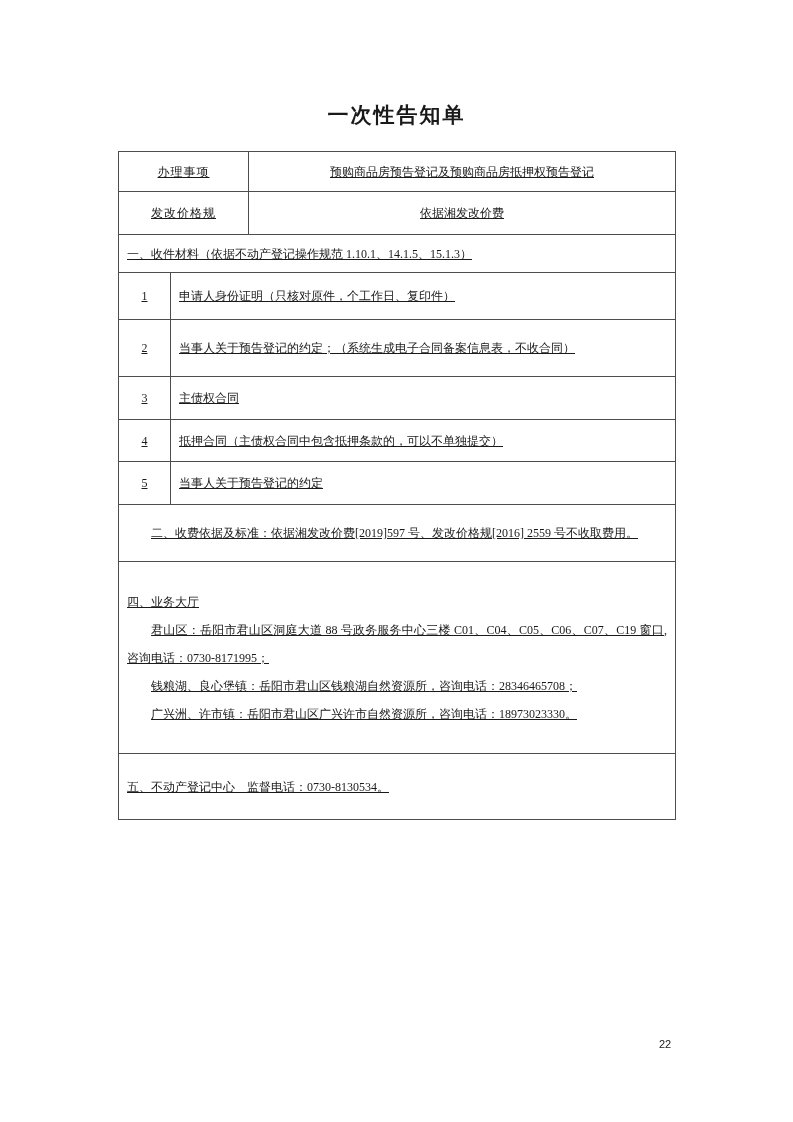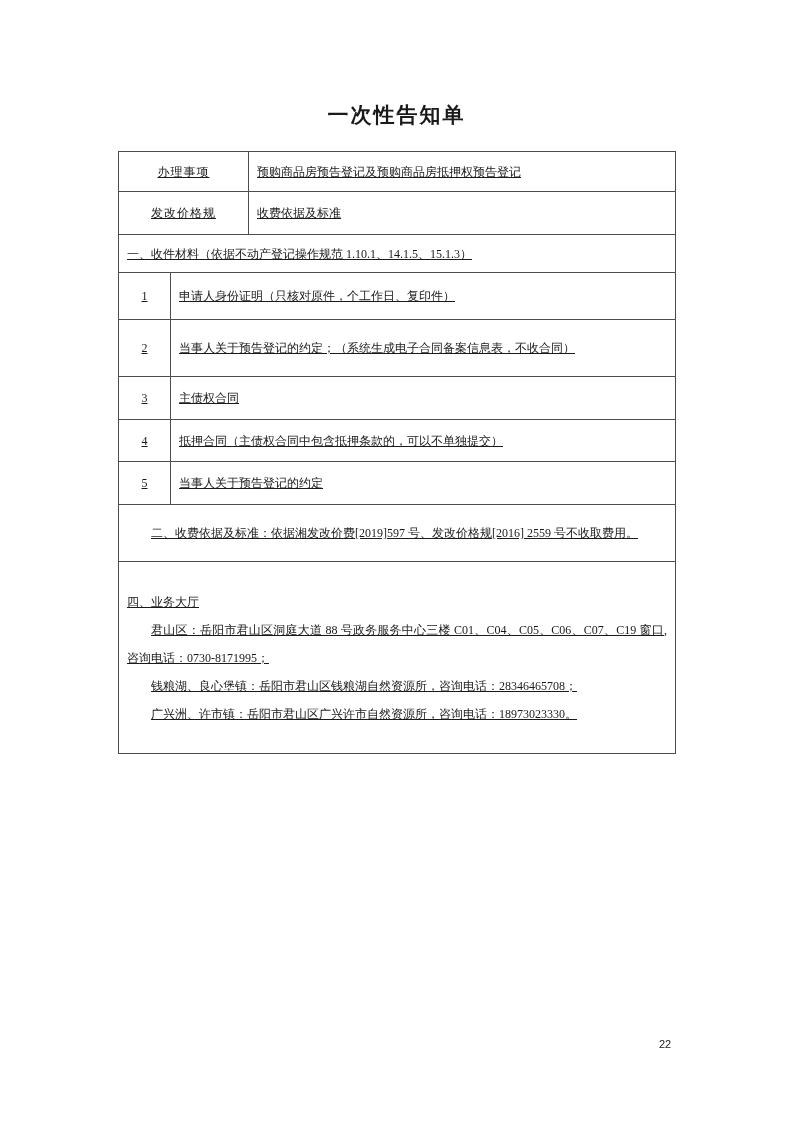--- a/index.html
+++ b/index.html
@@ -30,21 +30,21 @@
     text-decoration: underline;
   }
   .doc-table td {
     border: 1px solid #4d4d4d;
     padding: 2px 8px;
     line-height: 26px;
     vertical-align: middle;
     word-break: break-all;
   }
   .label-cell { text-align: center; letter-spacing: 1px; }
-  .value-cell { }
+  .value-cell { text-align: center; }
   .num-cell   { text-align: center; font-family: "Liberation Serif", "DejaVu Serif", serif; }
   .item-cell  { text-align: left; padding-left: 10px; }
   .section-cell { text-align: left; line-height: 27px; padding-left: 9px; padding-right: 9px; }
   .section4-cell { vertical-align: top; padding-top: 3px; }
   .section4-cell p { text-indent: 2em; line-height: 28px; text-align: justify; }
   .section4-heading { line-height: 28px; }
   .r1  td { height: 40px; }
   .r2  td { height: 43px; }
   .r3  td { height: 38px; }
   .r4  td { height: 47px; }
@@ -80,21 +80,21 @@
     </colgroup>
 
     <tbody>
         <tr class="r1">
       <td class="label-cell" colspan="2">办理事项</td>
       <td class="value-cell">预购商品房预告登记及预购商品房抵押权预告登记</td>
     </tr>
 
     <tr class="r2">
       <td class="label-cell" colspan="2">发改价格规</td>
-      <td class="value-cell">收费依据及标准</td>
+      <td class="value-cell">依据湘发改价费</td>
     </tr>
 
     <tr class="r3">
       <td class="section-cell" colspan="3">一、收件材料（依据不动产登记操作规范 1.10.1、14.1.5、15.1.3）</td>
     </tr>
 
     <tr class="r4">
       <td class="num-cell">1</td>
       <td class="item-cell" colspan="2">申请人身份证明（只核对原件，个工作日、复印件）</td>
     </tr>
@@ -126,18 +126,21 @@
 
     <tr class="r11">
       <td class="section-cell section4-cell" colspan="3">
         <div class="section4-heading">四、业务大厅</div>
         <p>君山区：岳阳市君山区洞庭大道 88 号政务服务中心三楼 C01、C04、C05、C06、C07、C19 窗口,咨询电话：0730-8171995；</p>
         <p>钱粮湖、良心堡镇：岳阳市君山区钱粮湖自然资源所，咨询电话：28346465708；</p>
         <p>广兴洲、许市镇：岳阳市君山区广兴许市自然资源所，咨询电话：18973023330。</p>
       </td>
     </tr>
 
+    <tr class="r12">
+      <td class="section-cell" colspan="3">五、不动产登记中心　监督电话：0730-8130534。</td>
+    </tr>
   </tbody>
     </table>
 
   <div class="page-number">22</div>
 
 </div>
 
 </body></html>

